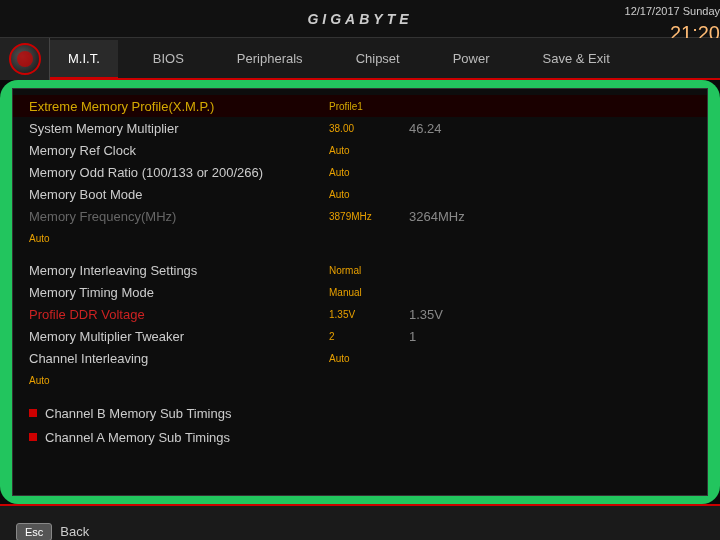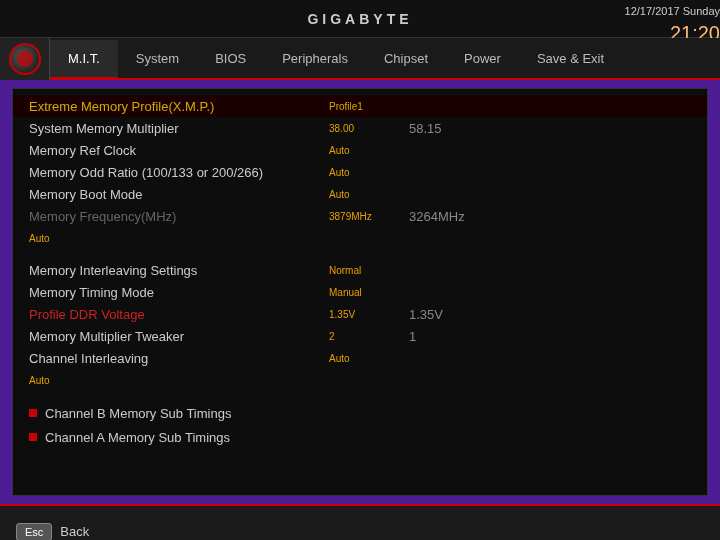--- a/index.html
+++ b/index.html
@@ -21,20 +21,21 @@
       align-items: center;
       justify-content: center;
       position: relative;
       border-bottom: 1px solid #333;
     }
     .brand-title {
       color: #ccc;
       font-size: 14px;
       letter-spacing: 4px;
       font-weight: bold;
+      font-style: italic;
     }
     .datetime {
       position: absolute;
       right: 0;
       top: 4px;
       text-align: right;
       color: #ccc;
       font-size: 11px;
       line-height: 1.4;
     }
@@ -77,20 +78,21 @@
     .nav-logo-inner {
       width: 16px;
       height: 16px;
       border-radius: 50%;
       background: #c00;
       opacity: 0.7;
     }
     .nav-items {
       display: flex;
       align-items: stretch;
+      gap: 17px;
     }
     .nav-item {
       padding: 0 18px;
       display: flex;
       align-items: center;
       color: #bbb;
       font-size: 13px;
       cursor: pointer;
       border-bottom: 3px solid transparent;
       position: relative;
@@ -99,23 +101,24 @@
     .nav-item.active {
       color: #fff;
       border-bottom: 3px solid #c00;
       background: #2a2a2a;
     }
 
     
     .main-content {
       width: 100%;
       height: calc(540px - 38px - 42px - 36px);
-      background: #4c1d95;
+      background: #22c55e;
       position: relative;
       overflow: hidden;
+      border-radius: 18px;
     }
 
     .content-panel {
       margin: 8px 12px;
       background: #0d0d0d;
       border: 1px solid #333;
       height: calc(100% - 16px);
       overflow-y: auto;
       position: relative;
     }
@@ -243,21 +246,20 @@
 </div>
 
 <div class="nav-bar">
   <div class="nav-logo">
     <div class="nav-logo-circle">
       <div class="nav-logo-inner"></div>
     </div>
   </div>
   <div class="nav-items">
     <div class="nav-item active">M.I.T.</div>
-    <div class="nav-item">System</div>
     <div class="nav-item">BIOS</div>
     <div class="nav-item">Peripherals</div>
     <div class="nav-item">Chipset</div>
     <div class="nav-item">Power</div>
     <div class="nav-item">Save &amp; Exit</div>
   </div>
 </div>
 
 <div class="main-content">
   <div class="content-panel">
@@ -265,21 +267,21 @@
 
       <div class="settings-row highlighted">
         <div class="row-label yellow">Extreme Memory Profile(X.M.P.)</div>
         <div class="row-value yellow">Profile1</div>
         <div class="row-value2"></div>
       </div>
 
       <div class="settings-row">
         <div class="row-label">System Memory Multiplier</div>
         <div class="row-value">38.00</div>
-        <div class="row-value2">58.15</div>
+        <div class="row-value2">46.24</div>
       </div>
 
       <div class="settings-row">
         <div class="row-label">Memory Ref Clock</div>
         <div class="row-value">Auto</div>
         <div class="row-value2"></div>
       </div>
 
       <div class="settings-row">
         <div class="row-label">Memory Odd Ratio (100/133 or 200/266)</div>

